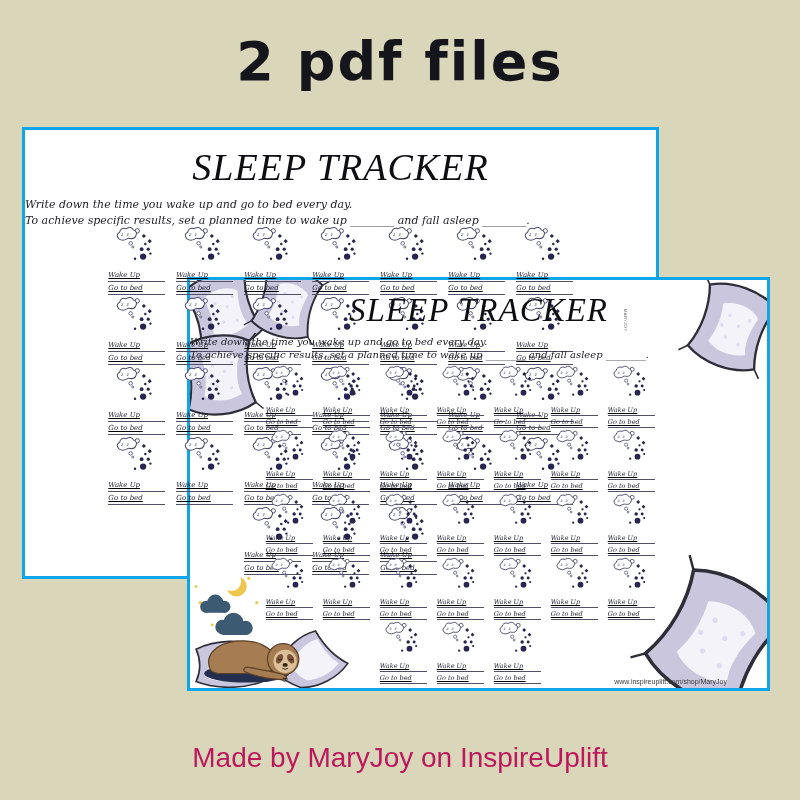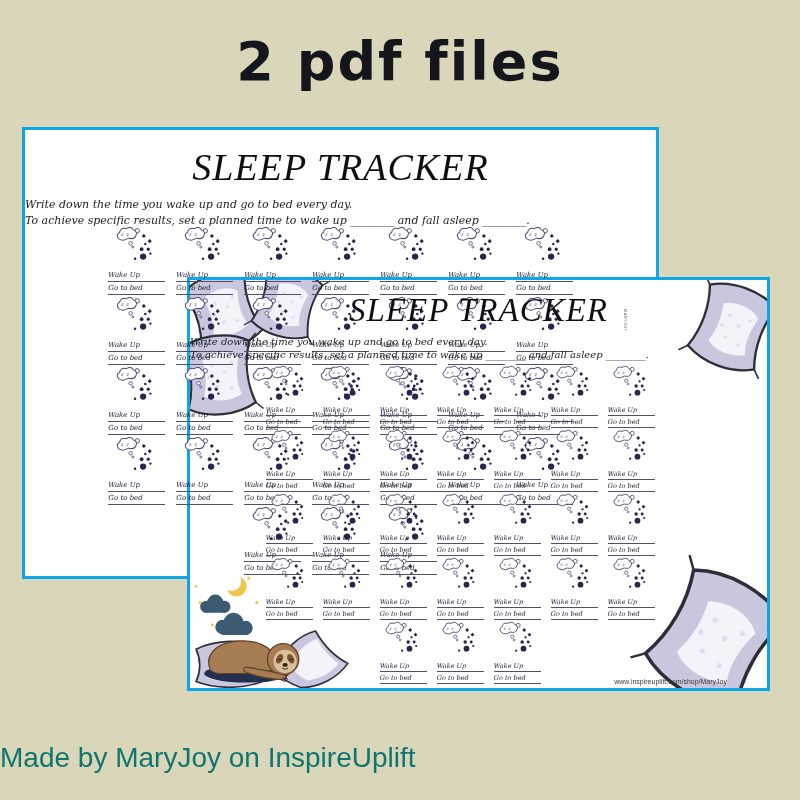--- a/index.html
+++ b/index.html
@@ -3,42 +3,42 @@
 <meta charset="utf-8">
 <style>
   html,body{margin:0;padding:0;background:#888;}
   .canvas{position:relative;width:800px;height:800px;margin:0 auto;overflow:hidden;
           background:var(--canvas-bg,#d9d6ba);font-family:"Liberation Sans",sans-serif;}
 
   .banner{position:absolute;top:30px;left:0;right:0;text-align:center;
           font-family:"DejaVu Sans",sans-serif;font-weight:700;font-size:54px;
           letter-spacing:2px;color:#15151c;}
 
-  .caption{position:absolute;top:742px;left:0;right:0;text-align:left;
-           font-family:"Liberation Sans",sans-serif;font-size:28px;color:#0f766e;}
+  .caption{position:absolute;top:742px;left:0;right:0;text-align:center;
+           font-family:"Liberation Sans",sans-serif;font-size:28px;color:#be185d;}
 
   .page{position:absolute;background:var(--page-bg,#fff);border:3px solid #0ea5e9;overflow:hidden;}
   .back{left:22px;top:127px;width:631px;height:446px;}
   .front{left:187px;top:277px;width:577px;height:408px;}
 
   .pg-head{position:relative;z-index:2;}
   .pg-title{font-family:"Liberation Serif",serif;font-style:italic;text-align:center;
             color:#0e0e12;letter-spacing:1px;white-space:nowrap;}
   .back .pg-title{margin-top:15px;font-size:38px;}
   .front .pg-title{margin-top:12px;font-size:33px;}
   .pg-sub{font-family:"DejaVu Serif",serif;font-style:italic;text-align:left;color:#1c1c22;}
   .back .sub1{font-size:11px;margin-top:9px;}
   .back .sub2{font-size:11px;margin-top:3px;}
   .front .sub1{font-size:10px;margin-top:7px;}
   .front .sub2{font-size:10px;margin-top:2px;}
 
   .grid{position:absolute;left:0;right:0;display:flex;flex-direction:column;align-items:center;z-index:2;}
   .back .grid{top:95px;}
   .front .grid{top:84px;padding-right:36px;}
-  .moon-row{display:flex;justify-content:center;}
+  .moon-row{display:flex;justify-content:center;text-decoration:underline;}
   .back .moon-row{gap:4px;}
   .front .moon-row{gap:3px;}
   .cell{display:flex;flex-direction:column;align-items:center;}
   .back .cell{width:64px;height:70px;}
   .front .cell{width:54px;height:64px;}
   .moon{display:block;}
   .back .moon{width:45px;height:45px;}
   .front .moon{width:41px;height:41px;}
   .fline{width:88%;border-bottom:1px solid #50506a;text-align:left;
          font-family:"DejaVu Serif",serif;font-style:italic;color:#1c1c30;}

